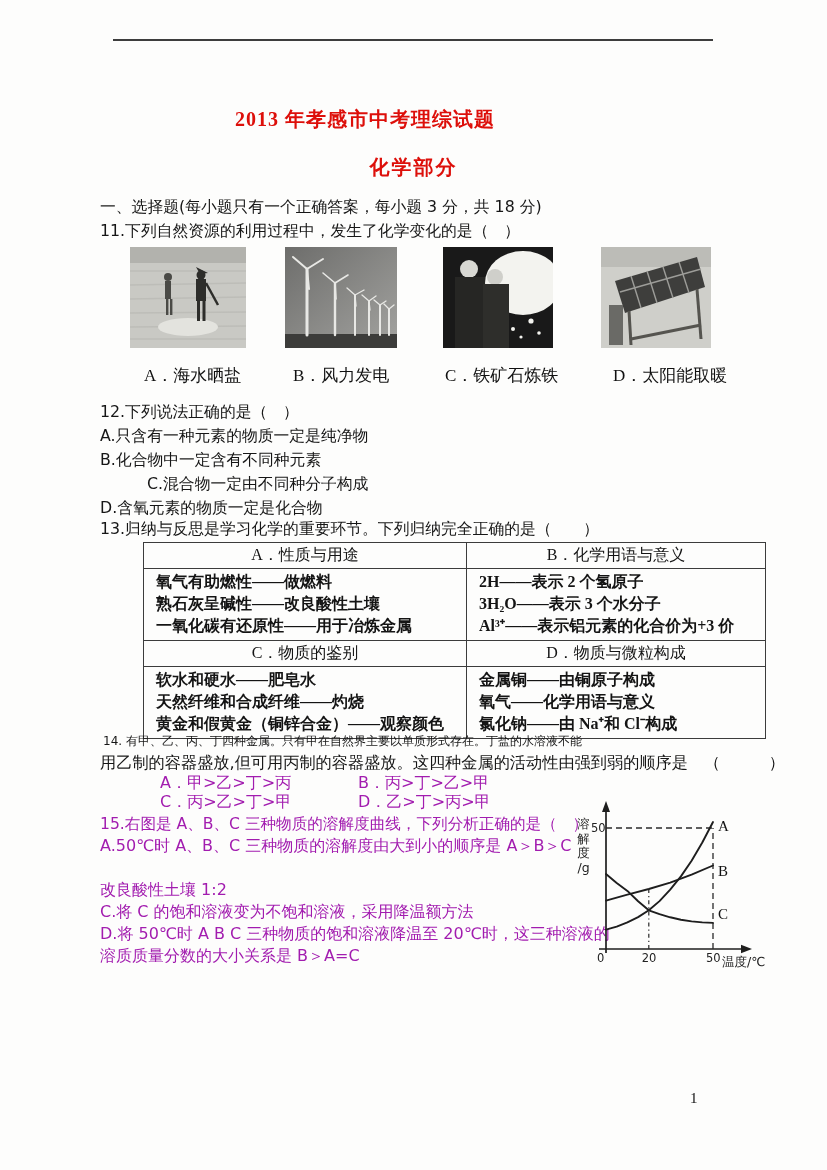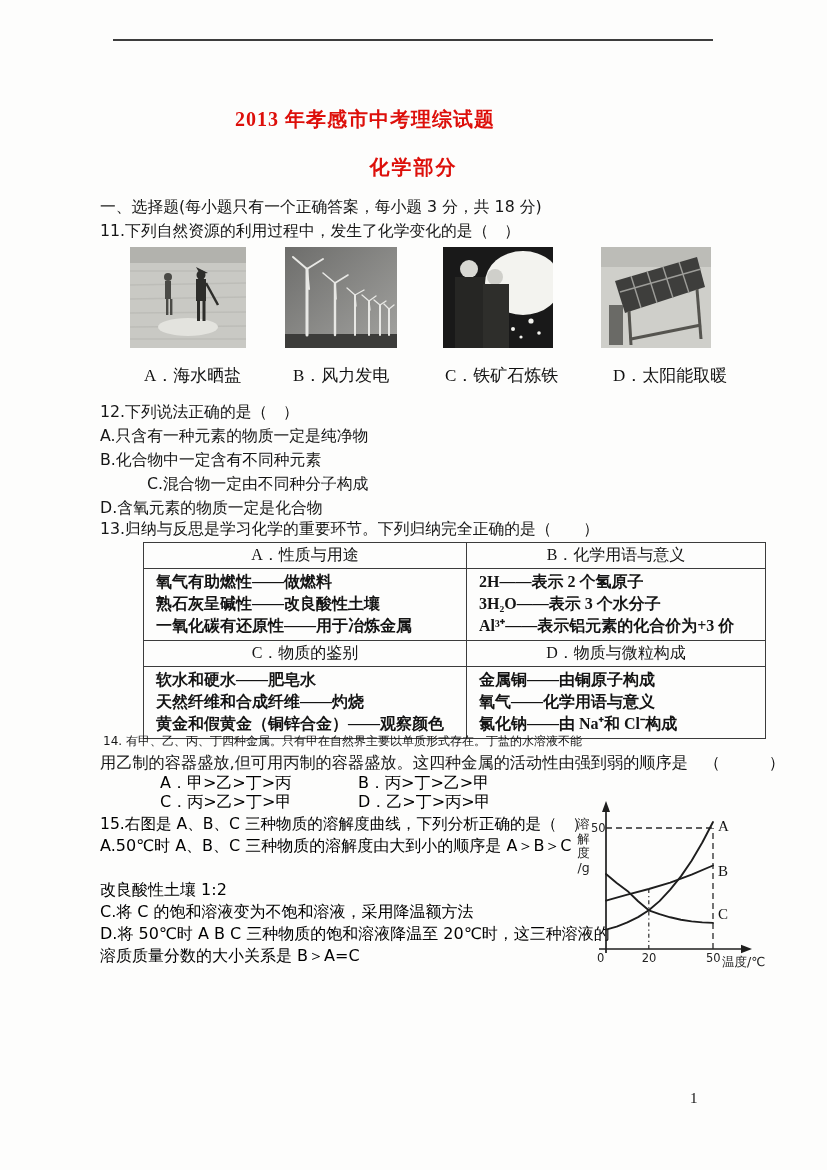--- a/index.html
+++ b/index.html
@@ -20,21 +20,21 @@
   .photo-label{top:364px;font-family:"Liberation Serif",serif;font-size:17px;white-space:nowrap;color:#111;}
   table.t13{
     position:absolute;left:143px;top:542px;width:623px;
     border-collapse:collapse;table-layout:fixed;
     font-family:"Liberation Serif",serif;font-size:16px;color:#141414;
   }
   table.t13 th,table.t13 td{border:1.4px solid #3c3c3c;font-weight:normal;}
   table.t13 th{height:25px;text-align:center;padding:0;}
   table.t13 td{padding:2px 0 3px 12px;vertical-align:top;font-weight:bold;}
   table.t13 td div{line-height:22px;white-space:nowrap;}
-  .q14opt,.q15line{font-size:16px;white-space:nowrap;color:#000000;}
+  .q14opt,.q15line{font-size:16px;white-space:nowrap;color:#a21caf;}
   .chart-ylabel{left:576px;top:817px;width:15px;font-size:12.5px;line-height:14.5px;
     text-align:center;color:#222;font-family:"DejaVu Sans",sans-serif;}
   .page-number{left:690px;top:1090px;font-family:"Liberation Serif",serif;font-size:15px;color:#111;}
 </style>
 </head>
 <body>
 
 <div class="page">
 
   <div class="abs top-rule"></div>

